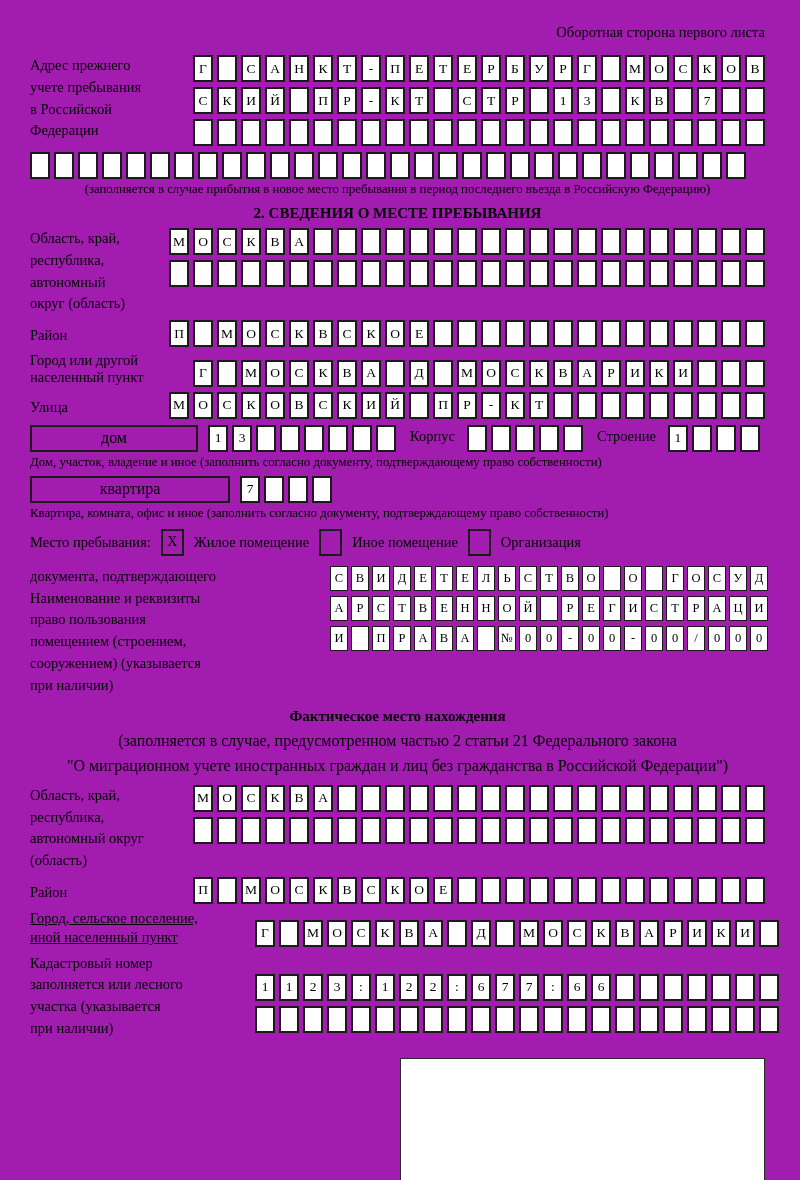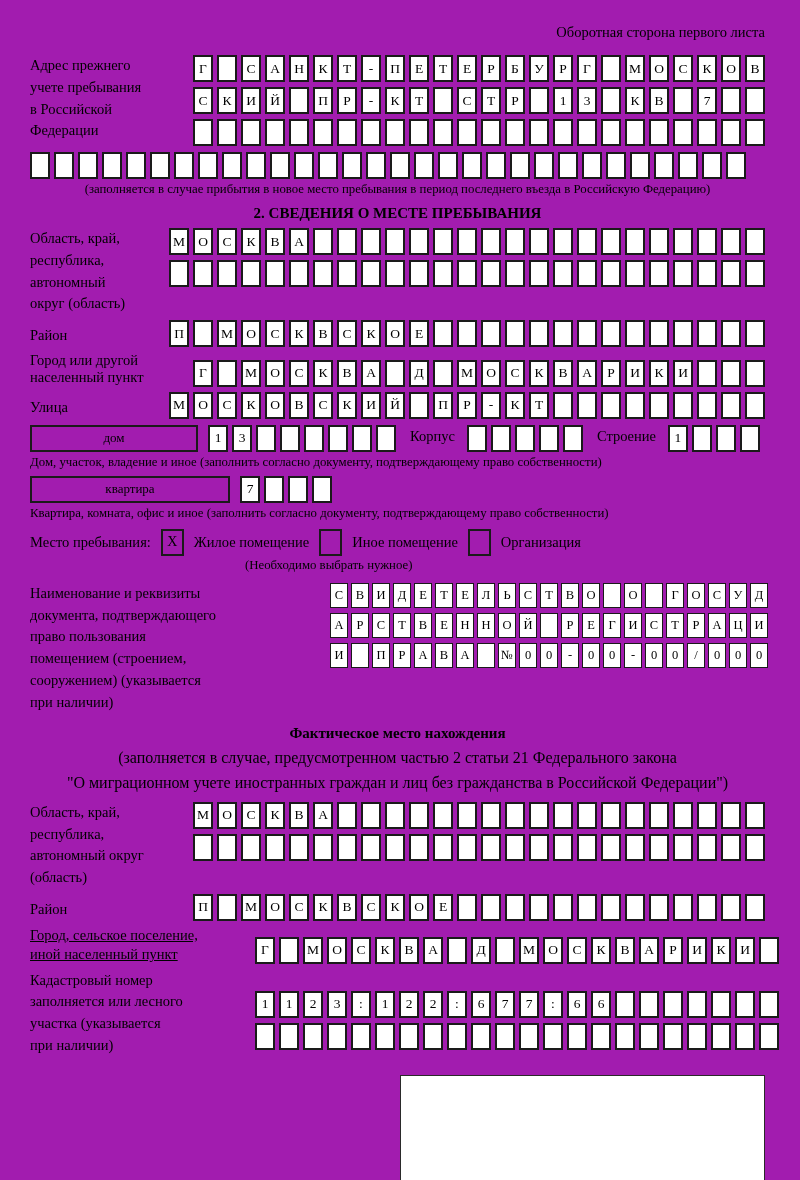--- a/index.html
+++ b/index.html
@@ -34,21 +34,21 @@
   .rowline{ display:flex; align-items:flex-end; margin-top:5px; }
   .note{ font-size:12.8px; margin-top:3px; }
   .center{ text-align:center; }
   .h2{ text-align:center; font-weight:bold; font-size:15px; margin:8px 0 6px 0; }
   .h3{ text-align:center; font-weight:bold; font-size:15px; margin:12px 0 4px 0; }
   .smallnotes{ font-size:16px; text-align:center; line-height:1.55; }
   .domrow{ display:flex; align-items:flex-start; margin-top:6px; }
   .bigbox{
     box-sizing:border-box; border:2px solid #1a1a1a; height:27px;
     display:inline-flex; align-items:center; justify-content:center;
-    font-size:13px; flex:0 0 auto;
+    font-size:16px; flex:0 0 auto;
   }
   .bb168{ width:168px; margin-right:10px; }
   .bb200{ width:200px; margin-right:10px; }
   .inlbl{ font-size:14.5px; margin:3px 12px 0 14px; flex:0 0 auto;}
   .mestorow{ display:flex; align-items:center; margin-top:8px; font-size:14.5px; }
   .cb{
     width:23px;height:27px;box-sizing:border-box;border:2px solid #1a1a1a;
     display:inline-flex;align-items:center;justify-content:center;
     font-size:14px; margin:0 10px; flex:0 0 auto;
   }
@@ -395,26 +395,25 @@
 
   <div class="mestorow">
     <span>Место пребывания:</span>
     <span class="cb">X</span>
     <span>Жилое помещение</span>
     <span class="cb"></span>
     <span>Иное помещение</span>
     <span class="cb"></span>
     <span>Организация</span>
   </div>
-  <div class="mesto-note">(Необходимо выбрать нужное)</div>
 
   <div class="group mt10">
     <div class="label w300">
+        <div>документа, подтверждающего</div>
         <div>Наименование и реквизиты</div>
-        <div>документа, подтверждающего</div>
         <div>право пользования</div>
         <div>помещением (строением,</div>
         <div>сооружением) (указывается</div>
         <div>при наличии)</div>
       </div>
     <div class="rows">
       <div class="boxes sm">
           <span class="box">С</span>
           <span class="box">В</span>
           <span class="box">И</span>

